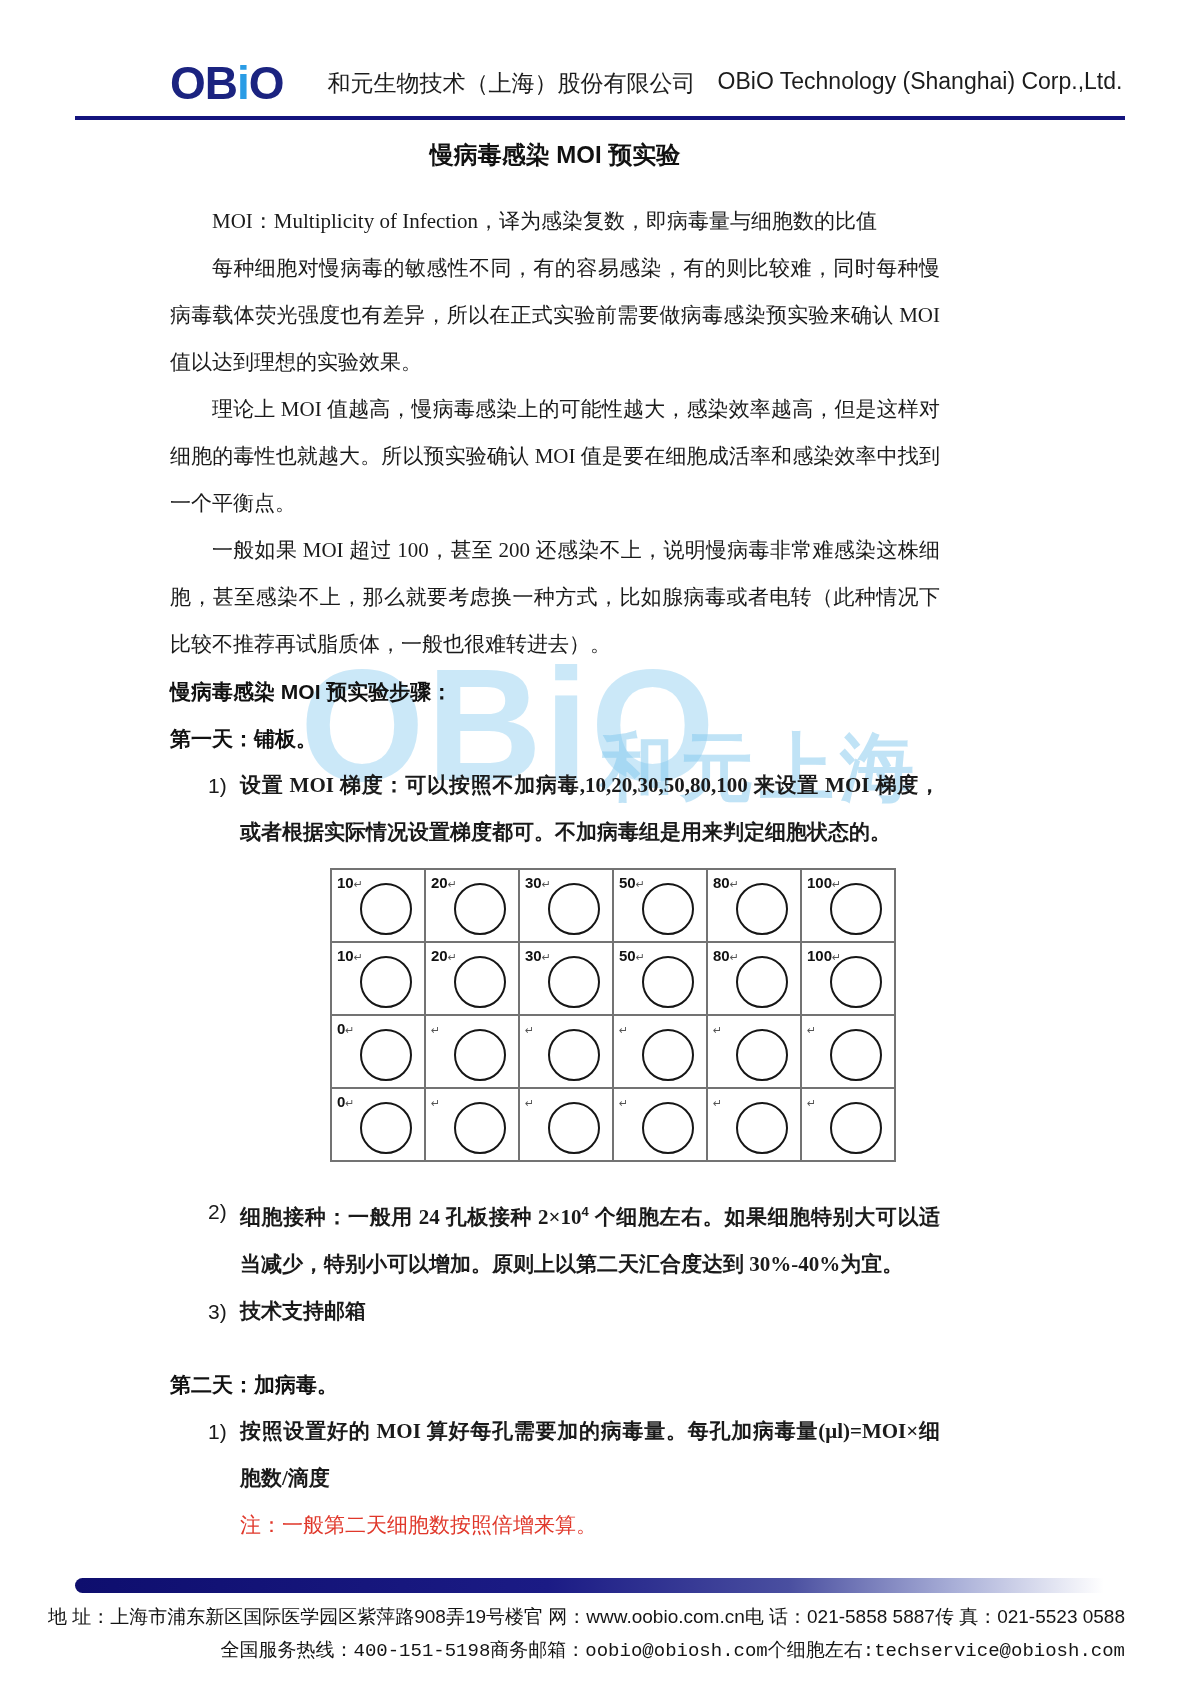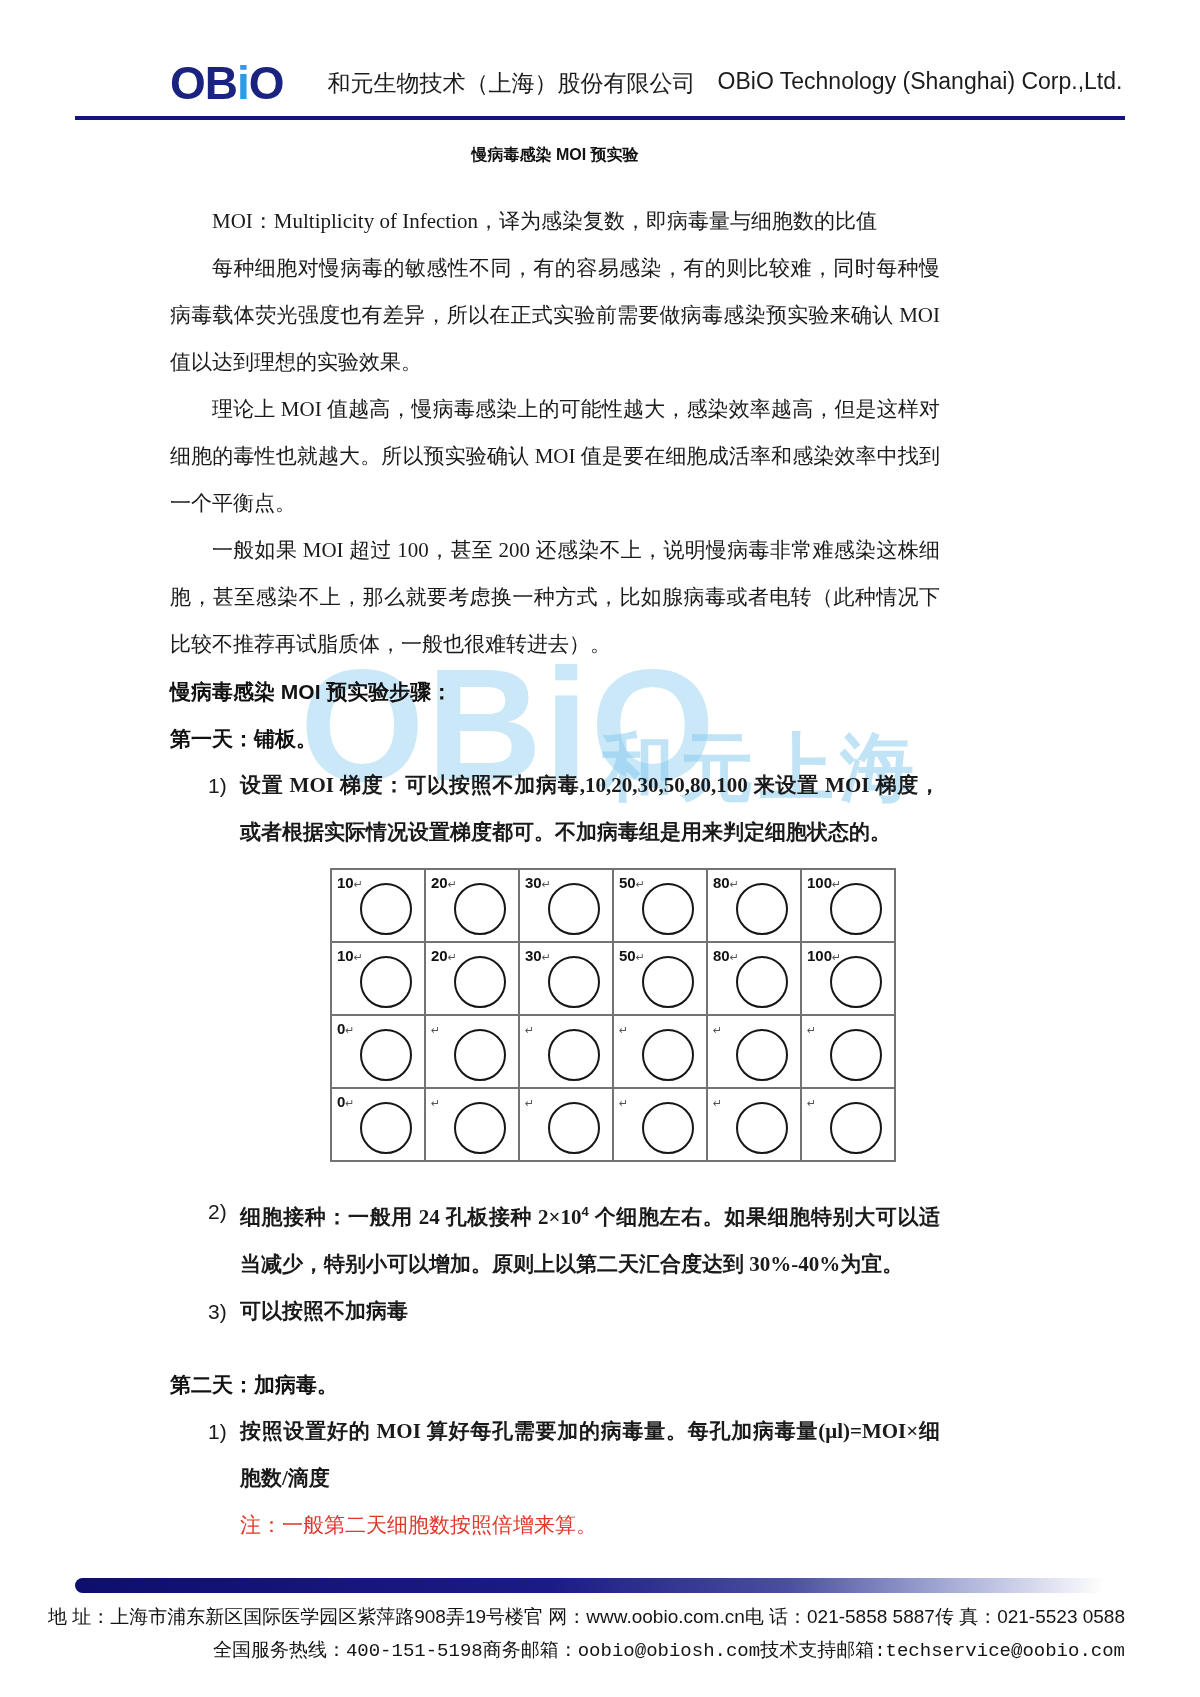--- a/index.html
+++ b/index.html
@@ -18,21 +18,21 @@
              display:flex; gap:22px; white-space:nowrap; }
   .header-rule { margin:8px 75px 0 75px; height:4px; background:#14147e; }
   
   .watermark { position:absolute; z-index:0; pointer-events:none; white-space:nowrap; }
   .wm-logo { position:absolute; left:300px; top:645px; font-family:"Liberation Sans", sans-serif;
              font-weight:bold; font-size:160px; line-height:160px; color:rgba(130,199,238,0.42); letter-spacing:2px; }
   .wm-text { position:absolute; left:600px; top:728px; font-family:"Liberation Sans", sans-serif;
              font-weight:bold; font-size:74px; line-height:80px; color:rgba(130,199,238,0.50); letter-spacing:6px; }
   
   .content { position:relative; z-index:1; margin:0 260px 0 170px; font-size:21px; line-height:47px; }
-  .doc-title { font-family:"Liberation Sans", sans-serif; font-weight:bold; font-size:16px;
+  .doc-title { font-family:"Liberation Sans", sans-serif; font-weight:bold; font-size:24px;
                text-align:center; margin:18px 0 26px 0; line-height:34px; color:#111; }
   .content p { margin:0; text-indent:42px; text-align:justify; }
   .h-bold { font-family:"Liberation Sans", sans-serif; font-weight:bold; color:#111; }
   .li { display:flex; margin-left:38px; }
   .li .num { flex:none; width:32px; font-family:"Liberation Sans", sans-serif; }
   .li .txt { flex:1; text-align:justify;font-weight:bold; }
   .note { color:#e0382b; margin-left:70px; }
   sup.exp { font-size:13px; vertical-align:8px; font-family:"Liberation Sans", sans-serif; }
   
   table.plate { border-collapse:collapse; margin:12px 0 0 160px; }
@@ -127,21 +127,21 @@
     </tbody>
       </table>
 
     <div class="li after-plate">
       <span class="num">2)</span>
       <span class="txt"><span>细胞接种：一般用 24 孔板接种 2×10</span><sup class="exp">4</sup><span> 个细胞左右。如果细胞特别大可以适当减少，特别小可以增加。原则上以第二天汇合度达到 30%-40%为宜。</span></span>
     </div>
 
     <div class="li">
       <span class="num">3)</span>
-      <span class="txt">可以按照不加病毒</span>
+      <span class="txt">技术支持邮箱</span>
     </div>
 
     <div class="h-bold day2-gap">第二天：加病毒。</div>
 
     <div class="li">
       <span class="num">1)</span>
       <span class="txt">
         <div>按照设置好的 MOI 算好每孔需要加的病毒量。每孔加病毒量(μl)=MOI×细胞数/滴度</div>
       </span>
     </div>
@@ -153,17 +153,17 @@
     <div class="footer-bar"></div>
     <div class="f-line">
       <span>地 址：上海市浦东新区国际医学园区紫萍路908弄19号楼</span>
       <span>官 网：www.oobio.com.cn</span>
       <span>电 话：021-5858 5887</span>
       <span>传 真：021-5523 0588</span>
     </div>
     <div class="f-line second">
       <span>全国服务热线：400-151-5198</span>
       <span>商务邮箱：oobio@obiosh.com</span>
-      <span>技术支持邮箱:techservice@oobio.com</span>
+      <span>个细胞左右:techservice@obiosh.com</span>
     </div>
   </div>
 
 </div>
 
 </body></html>

